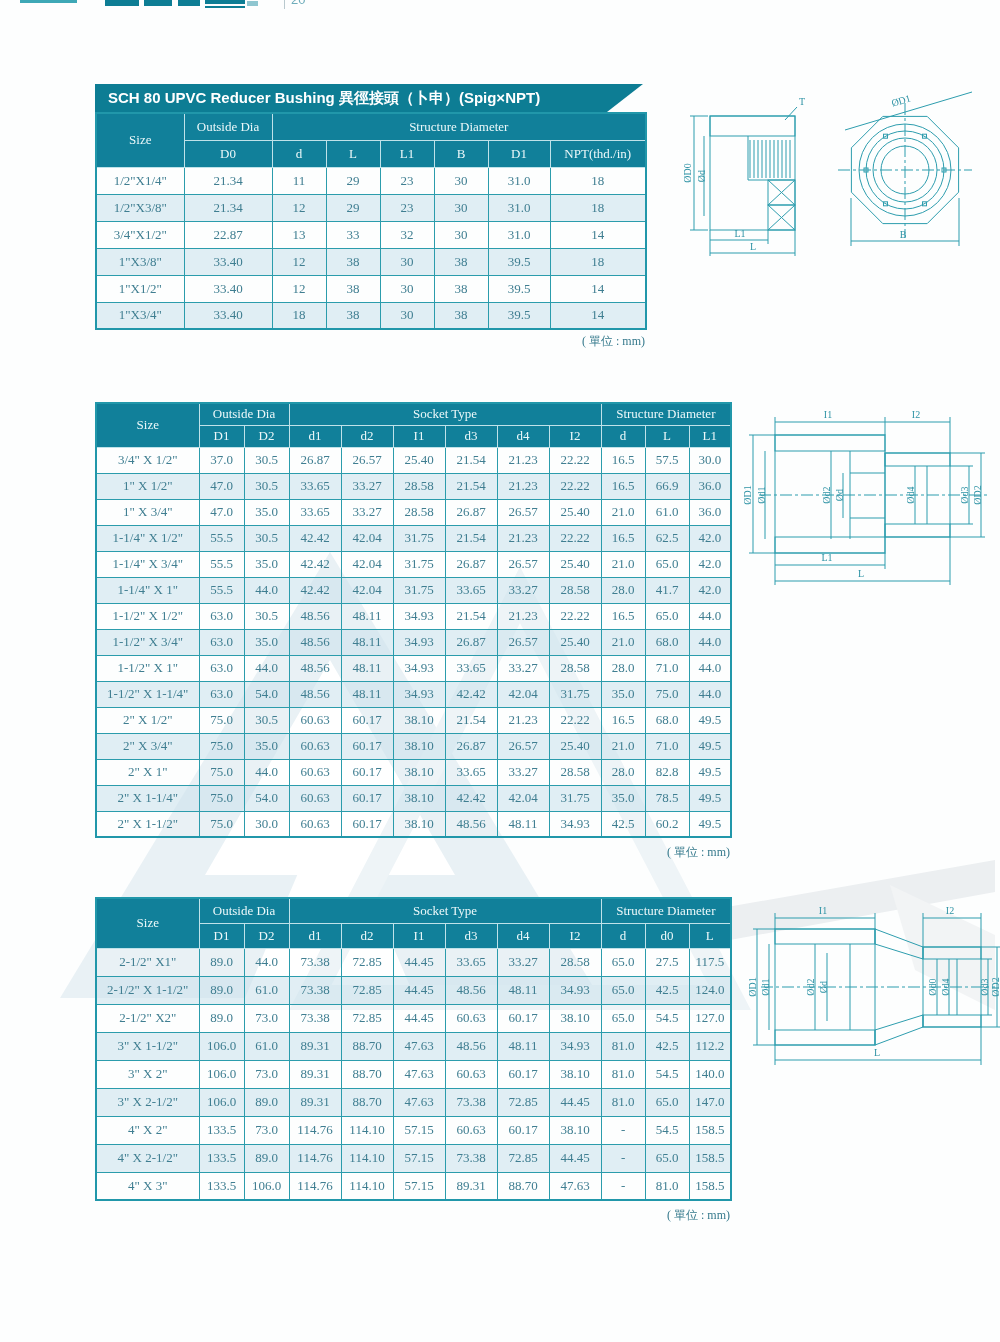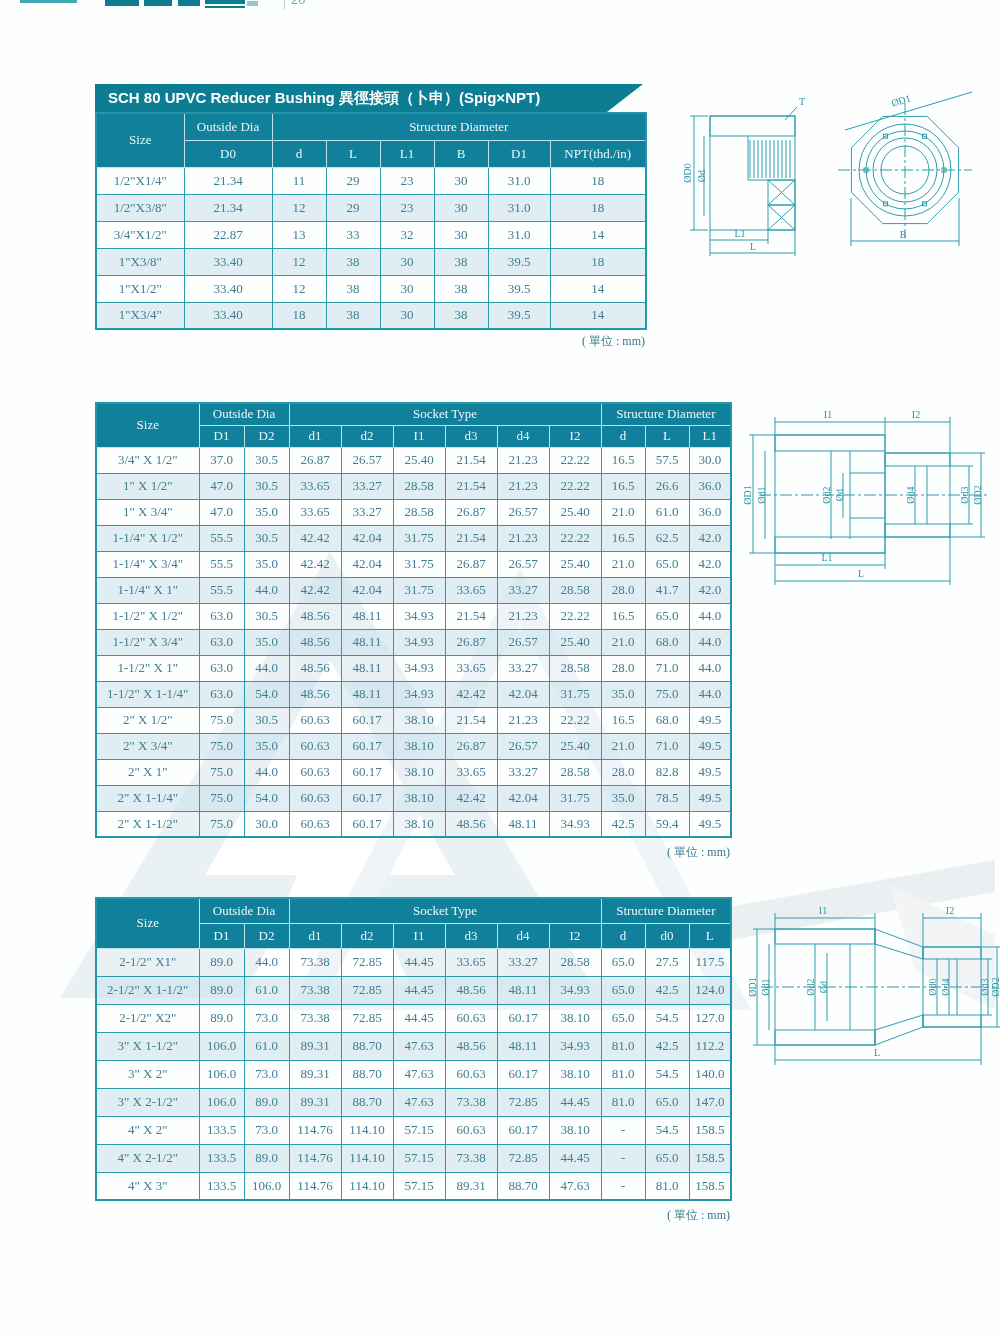--- a/index.html
+++ b/index.html
@@ -309,21 +309,21 @@
           <td>1" X 1/2"</td>
           <td>47.0</td>
           <td>30.5</td>
           <td>33.65</td>
           <td>33.27</td>
           <td>28.58</td>
           <td>21.54</td>
           <td>21.23</td>
           <td>22.22</td>
           <td>16.5</td>
-          <td>26.6</td>
+          <td>66.9</td>
           <td>36.0</td>
         </tr>
         <tr>
           <td>1" X 3/4"</td>
           <td>47.0</td>
           <td>35.0</td>
           <td>33.65</td>
           <td>33.27</td>
           <td>28.58</td>
           <td>26.87</td>
@@ -491,21 +491,21 @@
           <td>2" X 1-1/2"</td>
           <td>75.0</td>
           <td>30.0</td>
           <td>60.63</td>
           <td>60.17</td>
           <td>38.10</td>
           <td>48.56</td>
           <td>48.11</td>
           <td>34.93</td>
           <td>42.5</td>
-          <td>59.4</td>
+          <td>60.2</td>
           <td>49.5</td>
         </tr>
       </tbody>
   </table>
   <div id="unit2" class="unit-note">( 單位 : mm)</div>
 
   <svg id="dia2" class="drawing" width="265" height="205" viewBox="0 0 265 205">
     <defs>
       <pattern id="h2" width="6" height="6" patternTransform="rotate(45)" patternUnits="userSpaceOnUse">
         <line x1="0" y1="0" x2="0" y2="6" class="hatchfill"></line>

